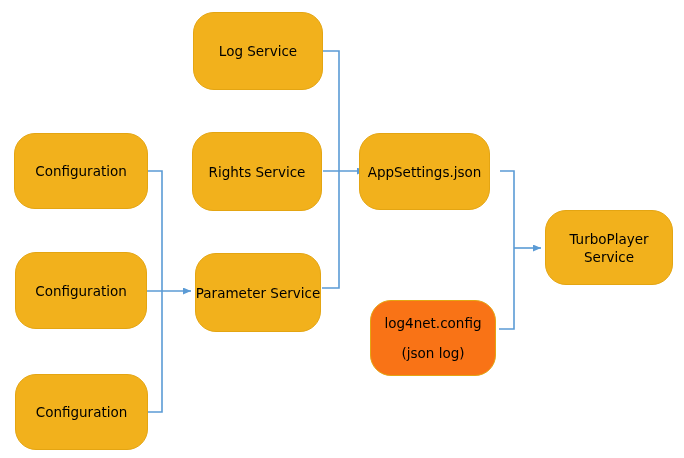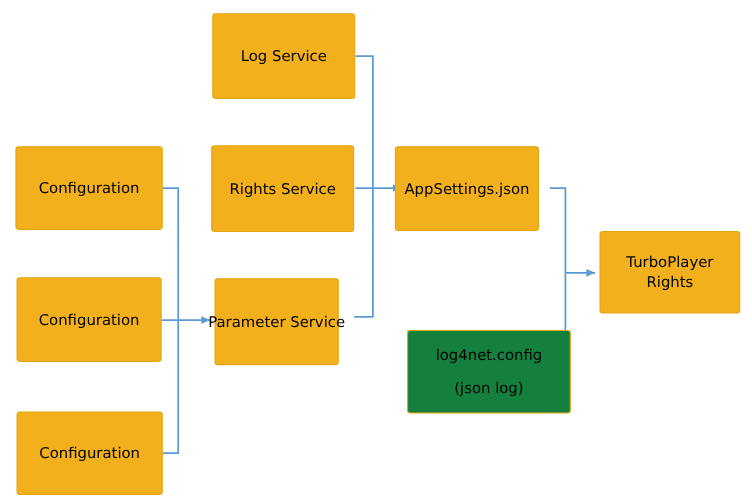--- a/index.html
+++ b/index.html
@@ -18,21 +18,21 @@
   #connector-layer {
     position: absolute;
     left: 0;
     top: 0;
     width: 684px;
     height: 458px;
   }
   .node {
     position: absolute;
     box-sizing: border-box;
-    border-radius: 3px;
+    border-radius: 21px;
     display: flex;
     flex-direction: column;
     align-items: center;
     justify-content: center;
     text-align: center;
     font-size: 13.5px;
     line-height: 18px;
     padding: 4px 6px;
   }
   .node-line {
@@ -65,28 +65,28 @@
       </div>
       <div class="node" style="left: 15px; top: 374px; width: 133px; height: 76px; background: rgb(242, 177, 28); border: 1px solid rgb(228, 165, 18); color: rgb(0, 0, 0);">
         <div class="node-line">Configuration</div>
       </div>
       <div class="node" style="left: 193px; top: 12px; width: 130px; height: 78px; background: rgb(242, 177, 28); border: 1px solid rgb(228, 165, 18); color: rgb(0, 0, 0);">
         <div class="node-line">Log Service</div>
       </div>
       <div class="node" style="left: 192px; top: 132px; width: 130px; height: 79px; background: rgb(242, 177, 28); border: 1px solid rgb(228, 165, 18); color: rgb(0, 0, 0);">
         <div class="node-line">Rights Service</div>
       </div>
-      <div class="node" style="left: 195px; top: 253px; width: 113px; height: 79px; background: rgb(242, 177, 28); border: 1px solid rgb(228, 165, 18); color: rgb(0, 0, 0);">
+      <div class="node" style="left: 195px; top: 253px; width: 126px; height: 79px; background: rgb(242, 177, 28); border: 1px solid rgb(228, 165, 18); color: rgb(0, 0, 0);">
         <div class="node-line">Parameter Service</div>
       </div>
       <div class="node" style="left: 359px; top: 133px; width: 131px; height: 77px; background: rgb(242, 177, 28); border: 1px solid rgb(228, 165, 18); color: rgb(0, 0, 0);">
         <div class="node-line">AppSettings.json</div>
       </div>
-      <div class="node" style="left: 370px; top: 300px; width: 149px; height: 76px; background: #15803d; border: 1px solid rgb(228, 165, 18); color: rgb(0, 0, 0); gap: 12px;">
+      <div class="node" style="left: 370px; top: 300px; width: 126px; height: 76px; background: #f97316; border: 1px solid rgb(228, 165, 18); color: rgb(0, 0, 0); gap: 12px;">
         <div class="node-line">log4net.config</div>
         <div class="node-line">(json log)</div>
       </div>
       <div class="node" style="left: 545px; top: 210px; width: 128px; height: 75px; background: rgb(242, 177, 28); border: 1px solid rgb(228, 165, 18); color: rgb(0, 0, 0); justify-content: center;">
         <div class="node-line">TurboPlayer</div>
-        <div class="node-line">Rights</div>
+        <div class="node-line">Service</div>
       </div>
     </div>
 </div>
 
 </body></html>

